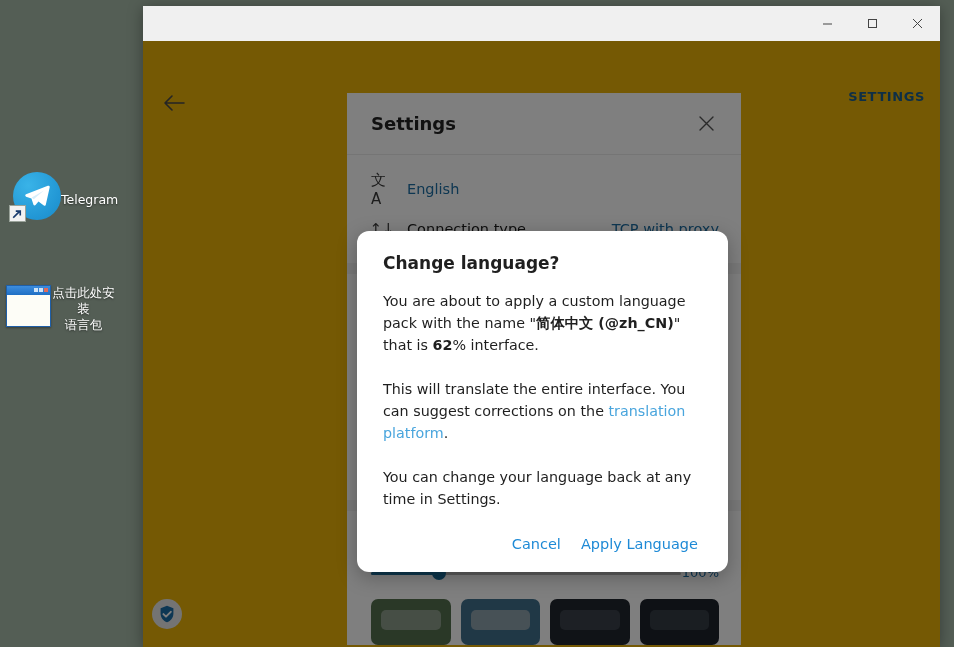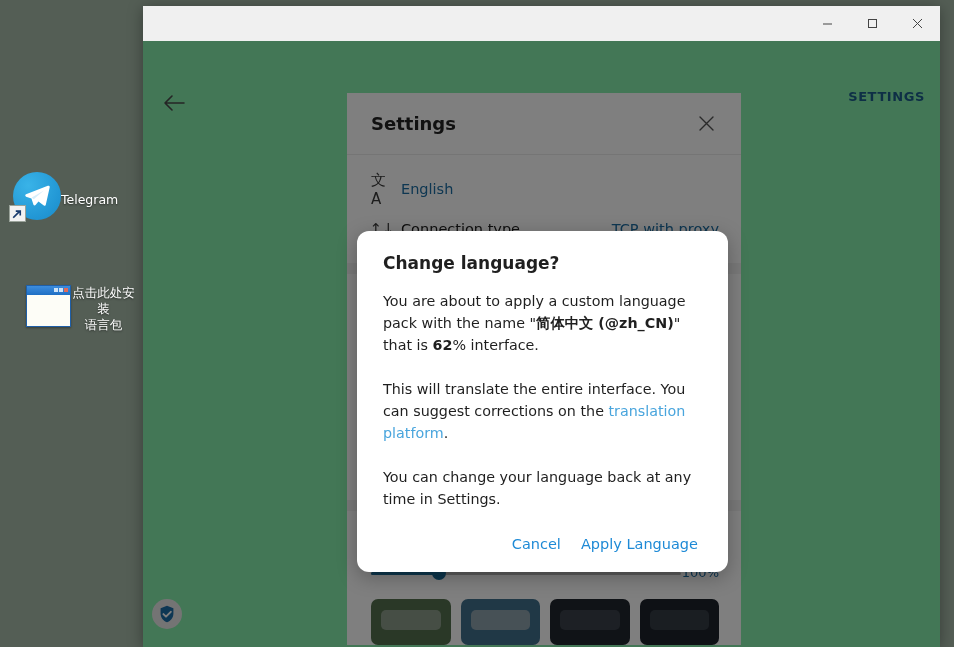--- a/index.html
+++ b/index.html
@@ -16,21 +16,21 @@
   .desk-icon {
     position: absolute; width: 110px;
     display: flex; flex-direction: row; align-items: center;
     text-align: center; cursor: default;
   }
   .desk-icon .label {
     margin-top: 7px; color: #ffffff; font-size: 12.5px; line-height: 16px;
     text-shadow: 0 1px 2px rgba(0,0,0,.55);
   }
   #icon-telegram { left: 13px; top: 172px; }
-  #icon-langpack { left: 26px; top: 278px; }
+  #icon-langpack { left: 6px; top: 278px; }
 
   .tg-wrap { position: relative; width: 48px; height: 48px; }
   .tg-circle {
     width: 48px; height: 48px; border-radius: 50%;
     background: radial-gradient(circle at 32% 28%, #39b3e8 0%, #2196d4 70%, #1e8ac4 100%);
     display: flex; align-items: center; justify-content: center;
   }
   .shortcut-badge {
     position: absolute; left: -4px; bottom: -2px;
     width: 17px; height: 17px; background: #f2f2f2;
@@ -60,21 +60,21 @@
     display: flex; align-items: stretch; justify-content: flex-end;
   }
   .win-btn {
     width: 45px; display: flex; align-items: center; justify-content: center;
     cursor: default;
   }
 
   
   #app-content { position: relative; height: 606px; background: #ffffff; }
 
-  #settings-screen { position: absolute; inset: 0; background: #86efac; }
+  #settings-screen { position: absolute; inset: 0; background: #eab308; }
 
   #back-arrow {
     position: absolute; left: 15px; top: 46px; width: 32px; height: 32px;
     display: flex; align-items: center; justify-content: center;
   }
   #settings-word {
     position: absolute; right: 15px; top: 48px;
     color: #1c5e8c; font-size: 13px; font-weight: bold; letter-spacing: .6px;
   }
 
@@ -88,21 +88,21 @@
     padding: 0 22px 0 24px; justify-content: space-between;
     border-bottom: 1px solid #ebebeb;
   }
   .card-header h1 { font-size: 18px; font-weight: 600; color: #222; }
   .header-close { width: 26px; height: 26px; display:flex; align-items:center; justify-content:center; }
 
   .divider { height: 11px; background: #f2f2f2; }
 
   .srow {
     display: flex; align-items: center; height: 40px;
-    padding: 0 22px 0 24px; gap: 8px;
+    padding: 0 22px 0 24px; gap: 14px;
   }
   .srow .ic { width: 22px; display: flex; justify-content: center; color: #3b3b3b; font-size: 15px; }
   .srow .name { flex: 1; font-size: 14.5px; color: #1c1c1c; }
   .srow .val { font-size: 14.5px; color: #1c6ea4; }
 
   .blockpad { height: 14px; }
 
   
   #scale-block { padding: 16px 22px 0 24px; }
   .scale-top { display: flex; align-items: center; justify-content: space-between; }

